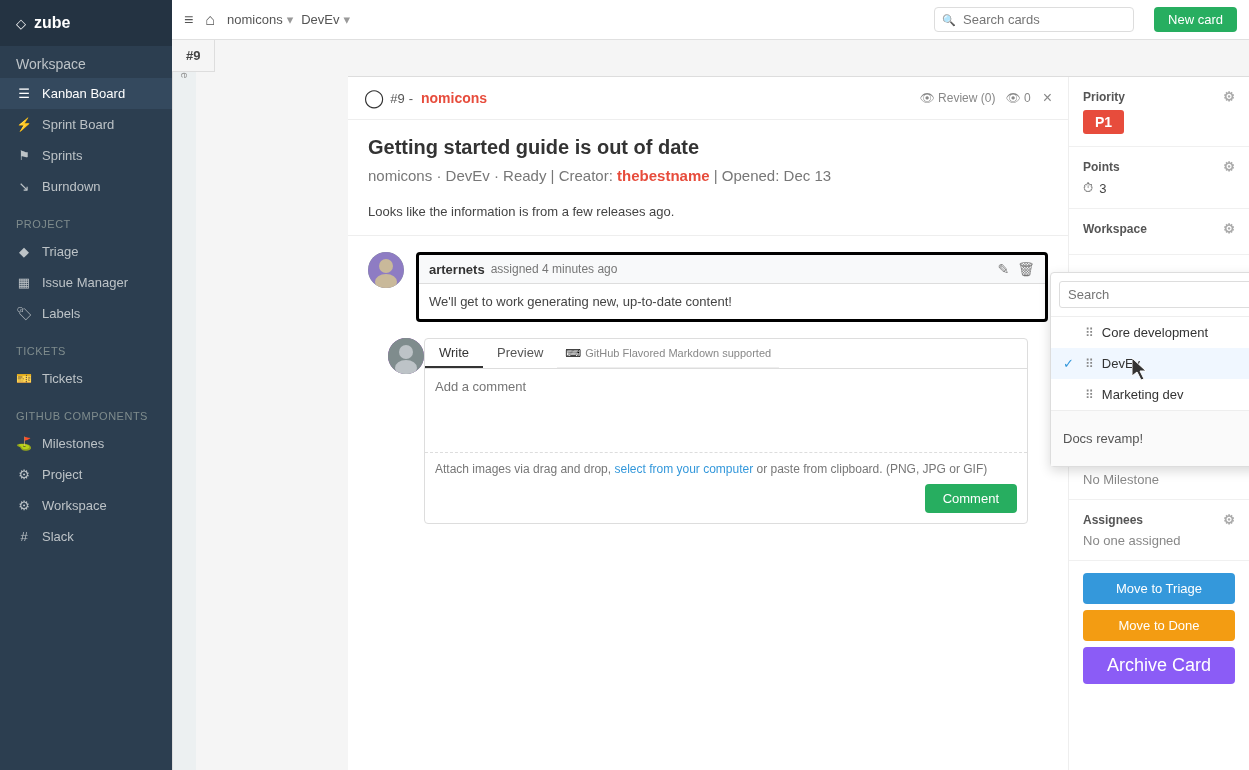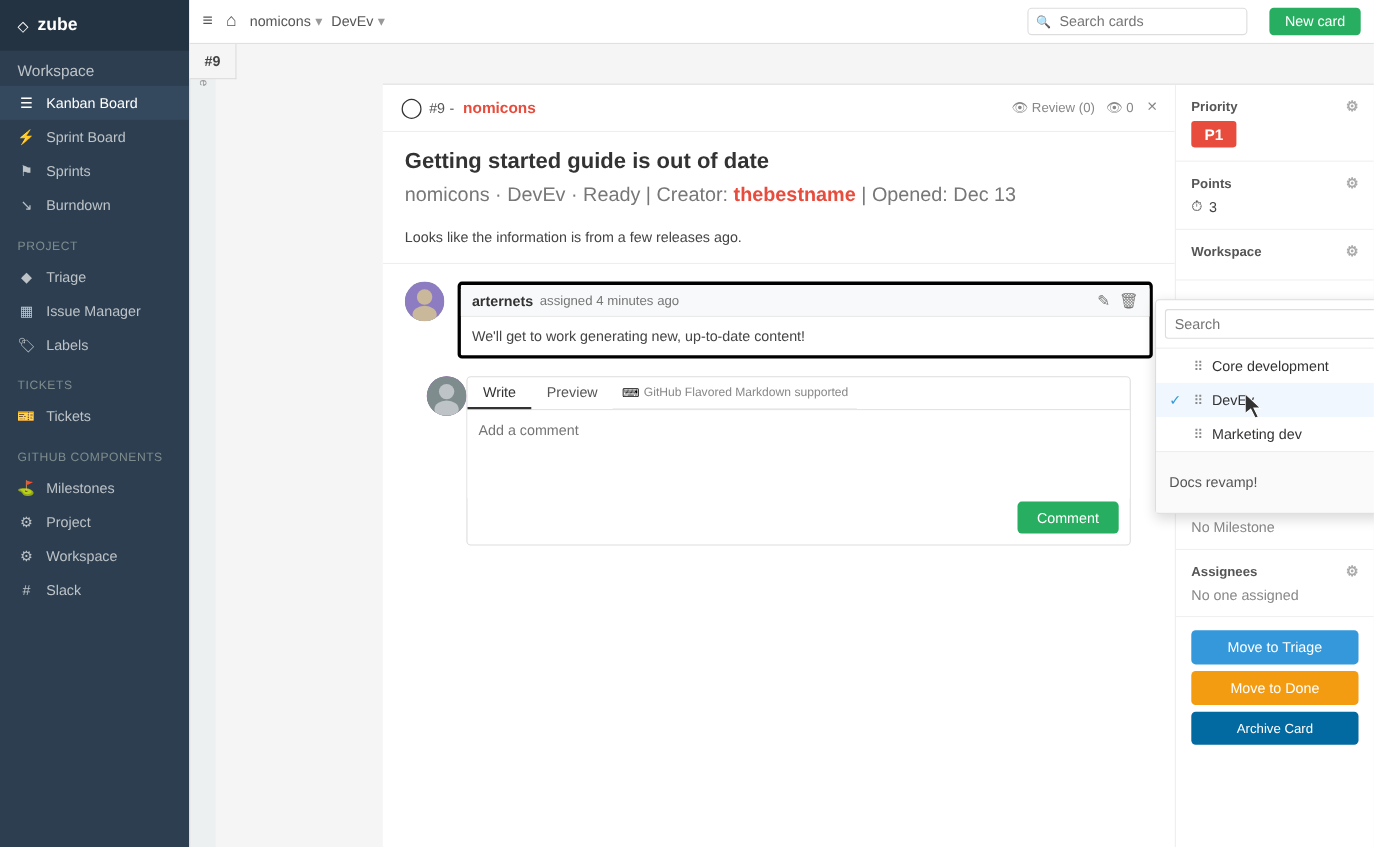--- a/index.html
+++ b/index.html
@@ -31,21 +31,21 @@
     .topbar-search { margin-left: auto; }
     .topbar-search input { border: 1px solid #ddd; border-radius: 4px; padding: 4px 10px 4px 28px; font-size: 13px; width: 200px; color: #555; }
     .topbar-search-wrap { position: relative; }
     .topbar-search-wrap::before { content: '🔍'; position: absolute; left: 8px; top: 50%; transform: translateY(-50%); font-size: 11px; }
     .topbar-new-card { background: #27ae60; color: #fff; border: none; border-radius: 4px; padding: 5px 14px; font-size: 13px; cursor: pointer; margin-left: 8px; }
 
     
     .card-area { flex: 1; display: flex; overflow: hidden; position: relative; }
 
     .card-title { font-size: 20px; font-weight: 600; color: #333; padding: 16px 20px 8px; }
-    .card-meta { font-size: 18px; color: #777; padding: 0 20px 12px; }
+    .card-meta { font-size: 15px; color: #777; padding: 0 20px 12px; }
     .card-meta a { color: #e74c3c; text-decoration: none; font-weight: bold; }
     .card-description { padding: 8px 20px 16px; font-size: 13px; color: #444; border-bottom: 1px solid #eee; }
 
     
     .comment-section { padding: 16px 20px; }
     .comment { display: flex; gap: 12px; margin-bottom: 16px; }
     .avatar { width: 36px; height: 36px; border-radius: 50%; background: #8e44ad; flex-shrink: 0; overflow: hidden; }
     .avatar-placeholder { width: 100%; height: 100%; background: linear-gradient(135deg, #8e44ad, #2980b9); }
     .comment-body { flex: 1; border: 3px solid #000000; border-radius: 4px; }
     .comment-header { background: #f8f9fa; padding: 6px 10px; border-bottom: 1px solid #ddd; display: flex; align-items: center; border-radius: 4px 4px 0 0; }
@@ -74,21 +74,21 @@
     .detail-gear { cursor: pointer; color: #aaa; font-size: 13px; }
     .priority-badge { background: #e74c3c; color: #fff; padding: 4px 12px; border-radius: 3px; font-weight: bold; font-size: 14px; display: inline-block; }
     .detail-value { font-size: 13px; color: #444; display: flex; align-items: center; gap: 6px; }
     .detail-value-muted { color: #888; font-size: 13px; }
     .label-badge { display: inline-block; padding: 2px 8px; border-radius: 3px; font-size: 12px; font-weight: 500; margin-right: 4px; }
     .label-api { background: #f39c12; color: #fff; }
     .label-docs { background: #3498db; color: #fff; }
 
     .action-btn-triage { background: #3498db; color: #fff; border: none; border-radius: 4px; padding: 8px 0; width: 100%; font-size: 13px; cursor: pointer; margin-bottom: 6px; }
     .action-btn-done { background: #f39c12; color: #fff; border: none; border-radius: 4px; padding: 8px 0; width: 100%; font-size: 13px; cursor: pointer; margin-bottom: 6px; }
-    .action-btn-archive { background: #0369a1; color: #fff; border: none; border-radius: 4px; padding: 8px 0; width: 100%; font-size: 12px; cursor: pointer; }
+    .action-btn-archive { background: #8b5cf6; color: #fff; border: none; border-radius: 4px; padding: 8px 0; width: 100%; font-size: 18px; cursor: pointer; }
 
     
     .right-strip { width: 24px; background: #ecf0f1; border-left: 1px solid #ddd; display: flex; flex-direction: column; align-items: center; }
     .right-strip-label { writing-mode: vertical-rl; font-size: 11px; color: #999; padding-top: 12px; }
 
     
     .card-modal { position: absolute; top: 36px; left: 176px; right: 0; bottom: 0; background: #fff; z-index: 10; display: flex; overflow: hidden; border-top: 1px solid #ddd; }
     .card-modal-main { flex: 1; overflow-y: auto; border-right: 1px solid #eee; }
     .card-modal-sidebar { width: 180px; flex-shrink: 0; overflow-y: auto; }
 
@@ -275,20 +275,28 @@
             <div class="editor-box">
               <div class="editor-tabs">
                 <div class="editor-tab active">Write</div>
                 <div class="editor-tab">Preview</div>
                 <div class="editor-toolbar">
                   <span style="font-size:11px; margin-right:4px;">⌨</span>
                   <span class="editor-toolbar-label">GitHub Flavored Markdown supported</span>
                 </div>
               </div>
               <textarea class="editor-textarea" placeholder="Add a comment" style=""></textarea>
+              <div class="editor-footer">
+                <span class="editor-attach">
+                  <span>Attach images via drag and drop,</span>
+                  <a>select from your computer</a>
+                  <span>or paste from clipboard.</span>
+                  <span>(PNG, JPG or GIF)</span>
+                </span>
+              </div>
               <div class="editor-submit">
                 <button class="comment-btn">Comment</button>
               </div>
             </div>
           </div>
         </div>
       </div>
 
       <div class="card-modal-sidebar">
 

